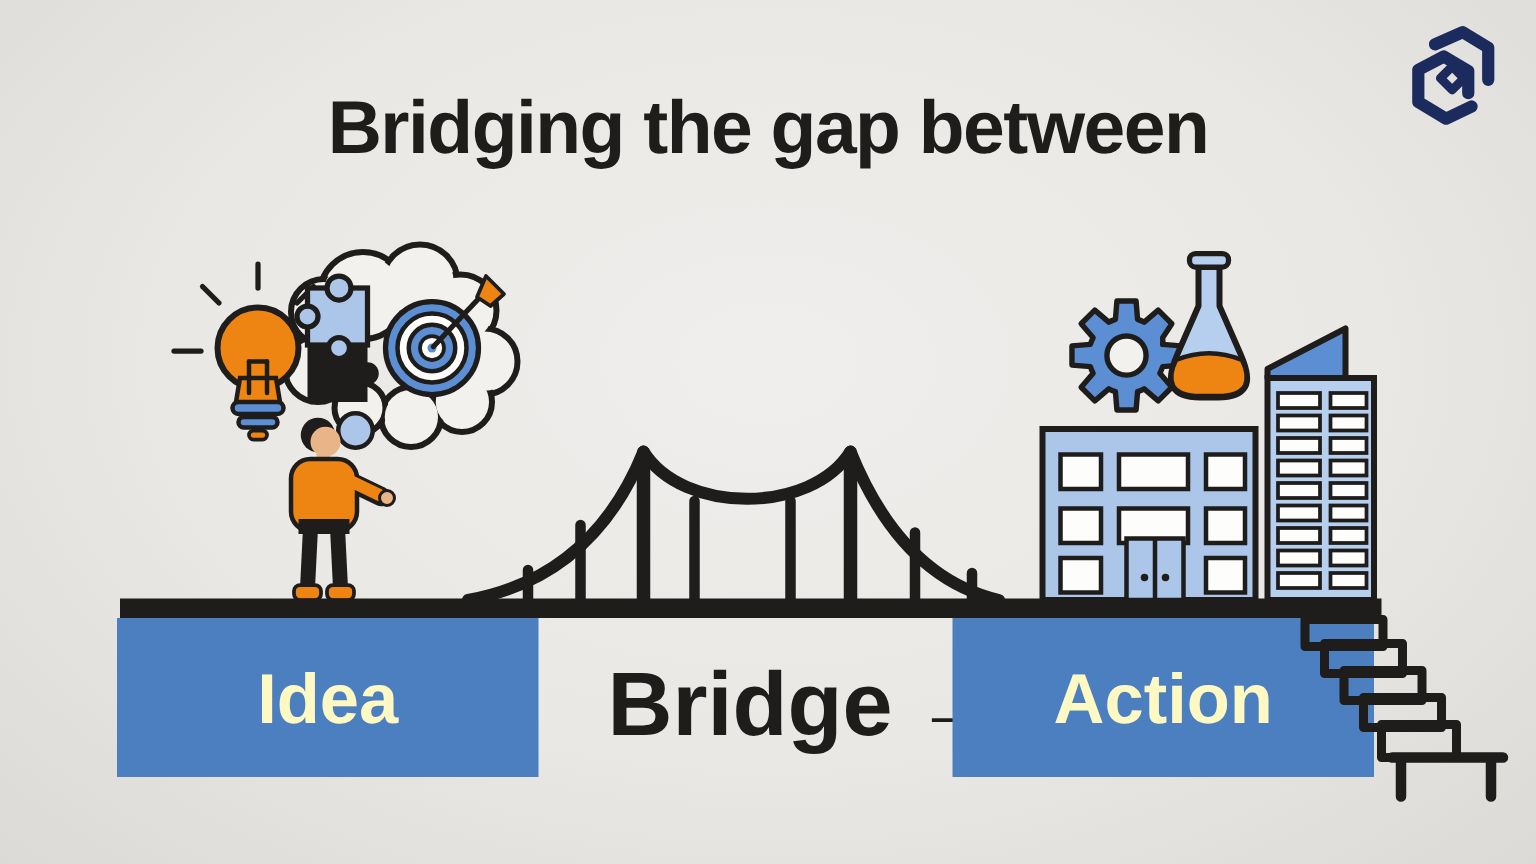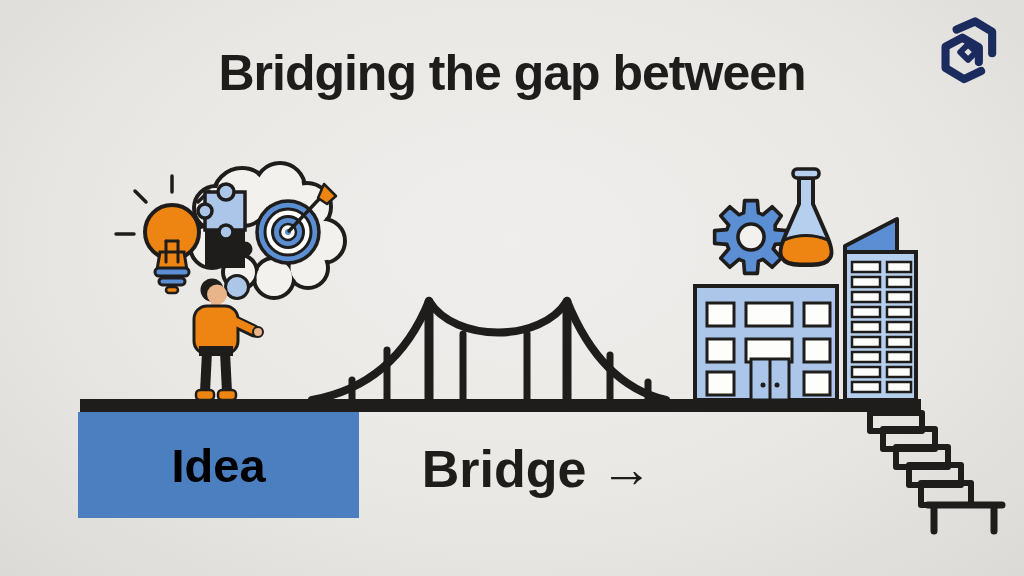--- a/index.html
+++ b/index.html
@@ -7,37 +7,37 @@
     --light-blue:#abc6e8; --pale-blue:#b7cfee; --orange:#ee8412; --paper:#f2f1ee;
     --white:#fdfdfc; --logo-navy:#1c2b5e; --skin:#e9b488;
   }
   html,body{margin:0;padding:0;}
   body{font-family:"Liberation Sans", sans-serif; background:#cfcecb;}
   .canvas{
     position:relative; width:1024px; height:576px; overflow:hidden;
     background:radial-gradient(ellipse at 50% 42%, #efeeec 0%, var(--background) 55%, #dcdad7 100%);
   }
   .title{
-    position:absolute; top:46px; left:0; width:1024px; z-index:3;
+    position:absolute; top:58px; left:0; width:1024px; z-index:3;
     text-align:center; color:var(--ink); font-weight:700; font-size:50px;
     line-height:1.08; letter-spacing:-1px;
   }
   .logo{ position:absolute; top:14px; left:930px; width:74px; height:74px; z-index:3;}
   .scene{ position:absolute; top:0; left:0; z-index:2;}
   .block{
     position:absolute; top:412px; height:106px; background:var(--block-blue); z-index:1;
     display:flex; align-items:center; justify-content:center;
-    color:#000000; font-weight:700; font-size:47px;
+    color:#fef9c3; font-weight:700; font-size:47px;
   }
   .block-idea{ left:78px; width:281px;}
   .block-action{ left:635px; width:281px;}
   .bridge-label{
     position:absolute; top:442px; left:397px; width:280px; height:54px; z-index:1;
     display:flex; align-items:center; justify-content:center; gap:14px;
-    color:var(--ink); font-weight:700; font-size:52px;
+    color:var(--ink); font-weight:700; font-size:60px;
   }
   .s-ink{stroke:var(--ink);} .f-ink{fill:var(--ink);}
   .f-orange{fill:var(--orange);} .f-accent{fill:var(--accent-blue);}
   .f-light{fill:var(--light-blue);} .f-pale{fill:var(--pale-blue);}
   .f-paper{fill:var(--paper);} .f-white{fill:var(--white);} .f-skin{fill:var(--skin);}
   .nofill{fill:none;}
 </style>
 </head>
 <body>
 
@@ -56,20 +56,23 @@
       </g>
     </svg>
   </div>
 
   <div class="block block-idea">
     <span>Idea</span>
   </div>
   <div class="bridge-label">
     <span>Bridge</span>
     <span>→</span>
+  </div>
+  <div class="block block-action">
+    <span>Action</span>
   </div>
 
   <svg class="scene" viewBox="0 0 1024 576" width="1024" height="576">
 
     <g>
       <g class="f-paper s-ink" stroke-width="4">
         <circle cx="242" cy="197" r="29"></circle>
           <circle cx="280" cy="188" r="25"></circle>
         <circle cx="307" cy="207" r="24"></circle>
           <circle cx="323" cy="241" r="22"></circle>

